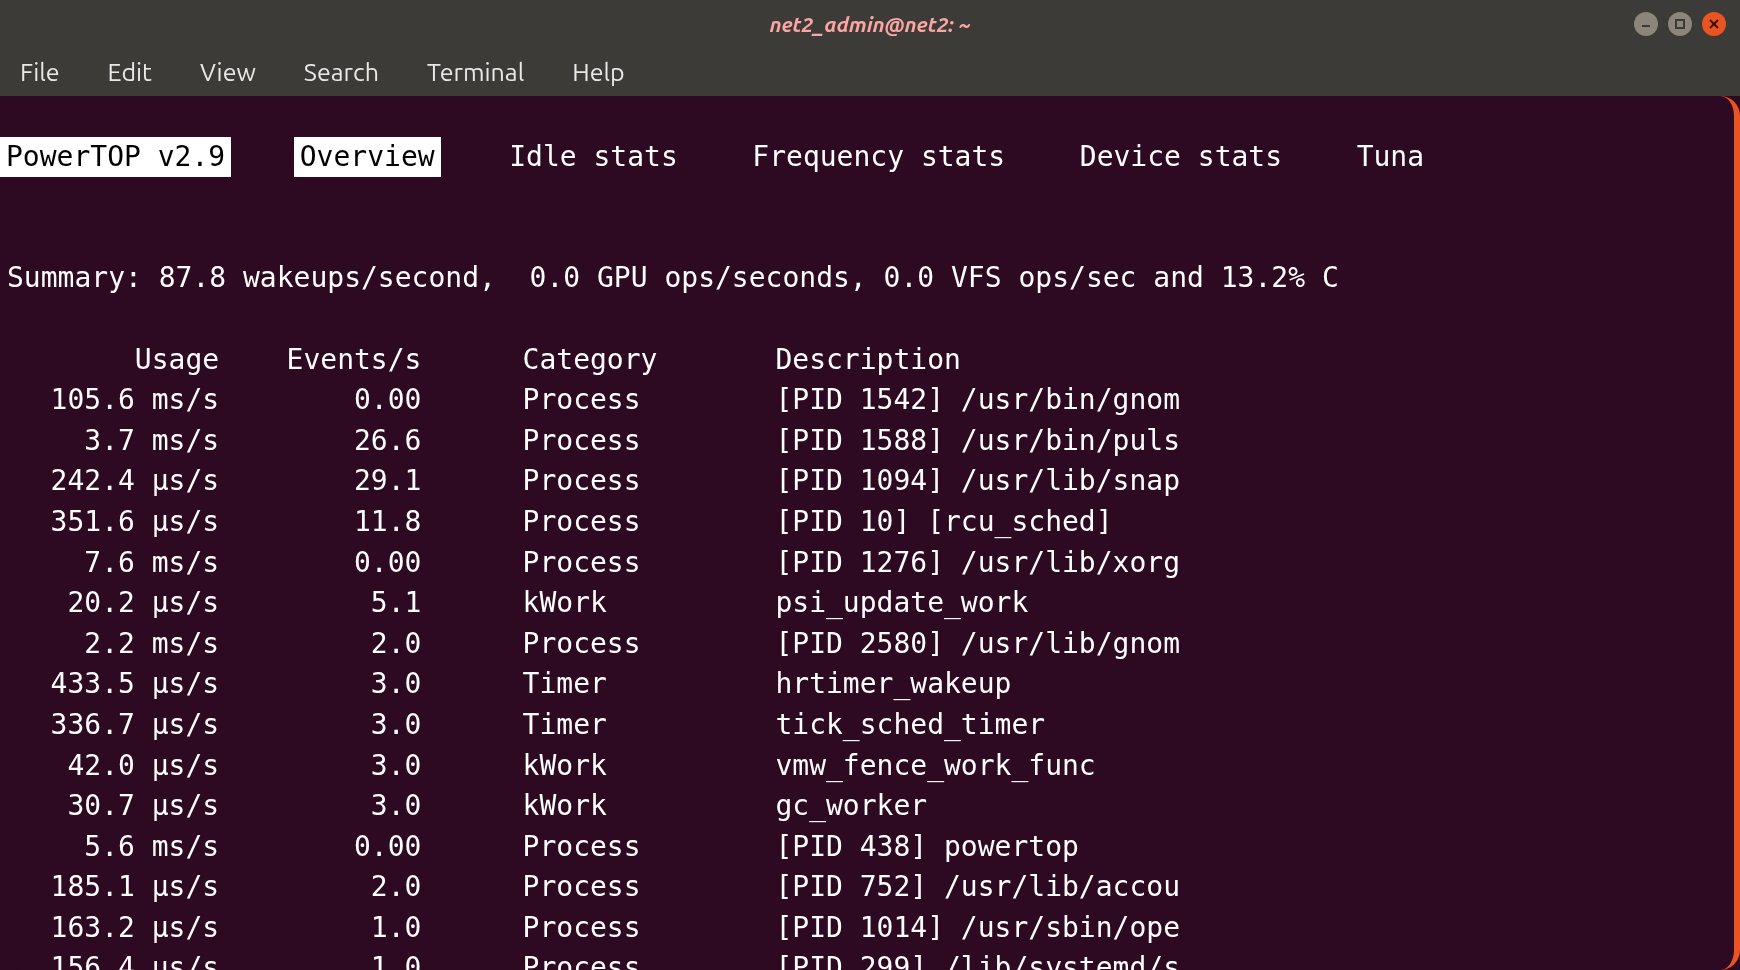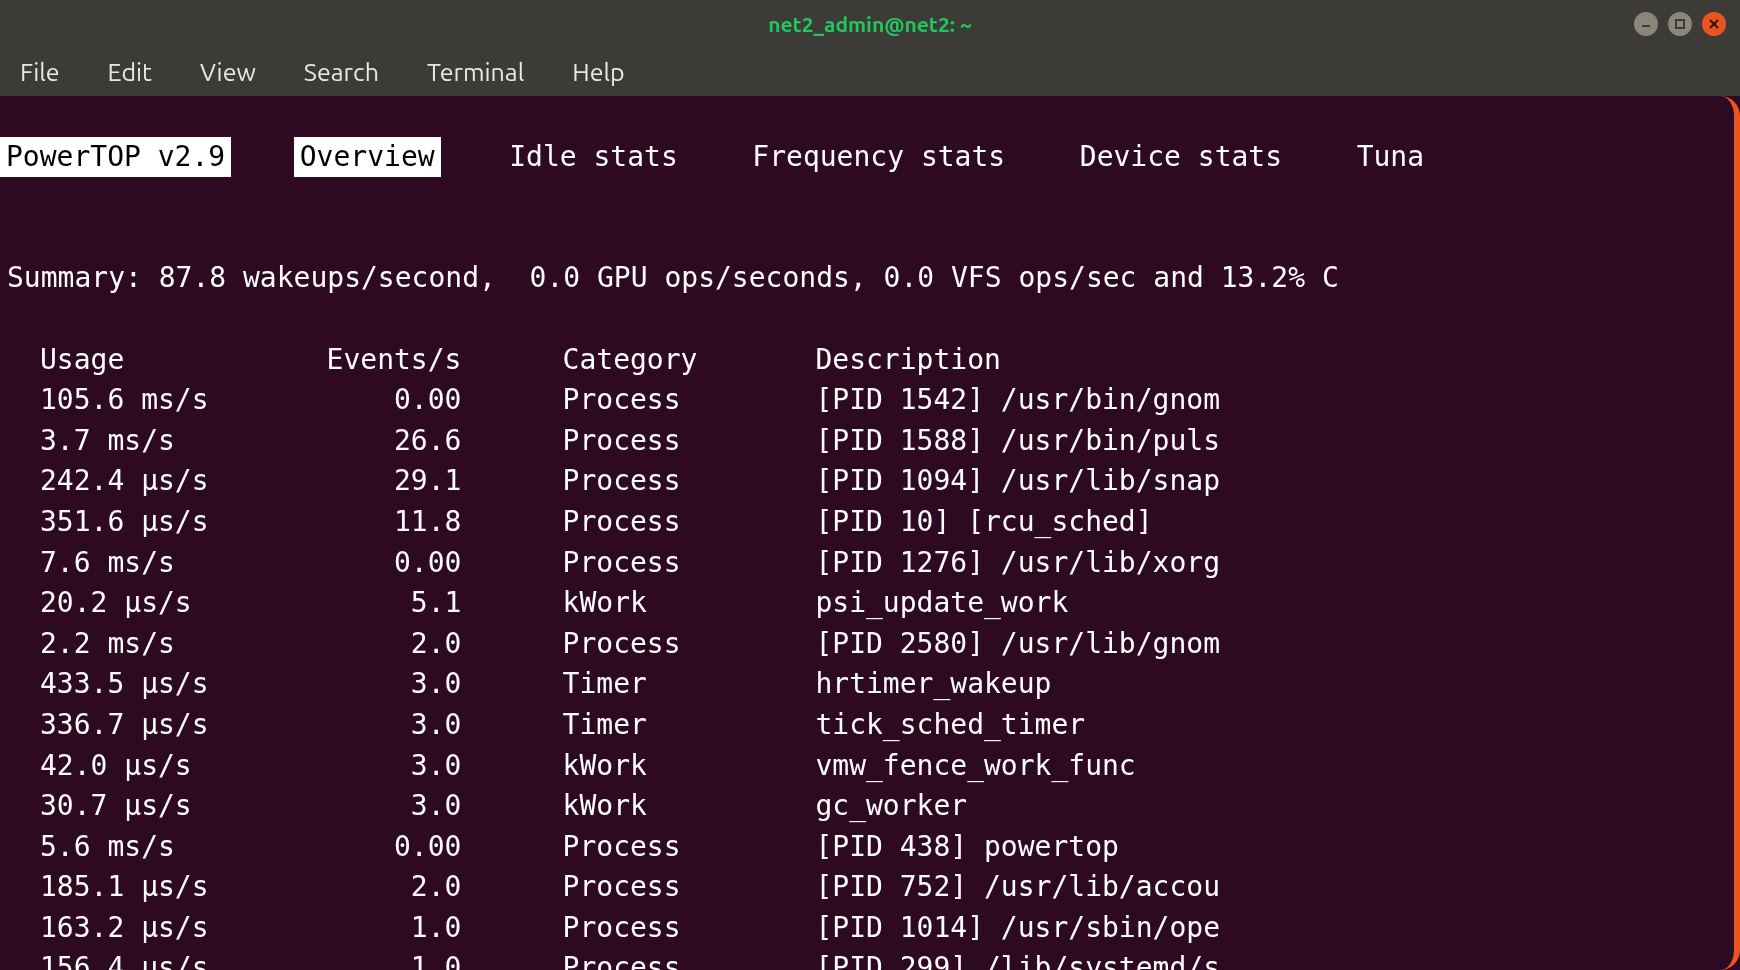--- a/index.html
+++ b/index.html
@@ -27,21 +27,22 @@
     position: relative;
     color: #dcdcdc;
     font-family: "Ubuntu", "DejaVu Sans", sans-serif;
     font-size: 21px;
     font-weight: bold;
   }
   .title-text {
     position: absolute;
     left: 50%;
     transform: translateX(-50%);
-    color: #22c55e;
+    color: #fca5a5;
+    font-style: italic;
   }
   .win-controls {
     margin-left: auto;
     margin-right: 14px;
     display: flex;
     gap: 10px;
     align-items: center;
   }
   .win-btn {
     width: 24px;
@@ -109,22 +110,21 @@
   }
   .header-row {
     color: #ffffff;
   }
   .data-row {
     color: #ffffff;
   }
   .col-usage {
     display: inline-block;
     width: 13ch;
-    text-align: left;
-    margin-left: 40px;
+    text-align: right;
   }
   .col-events {
     display: inline-block;
     width: 12ch;
     text-align: right;
   }
   .col-gap1 {
     display: inline-block;
     width: 6ch;
   }

